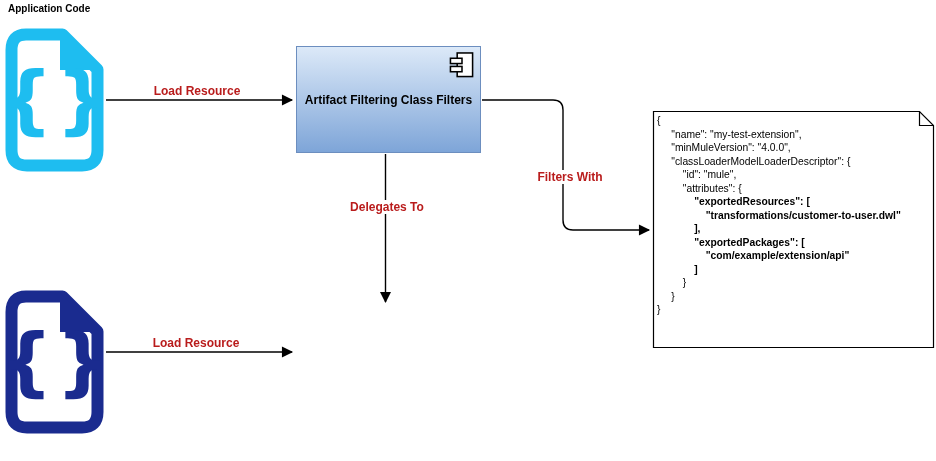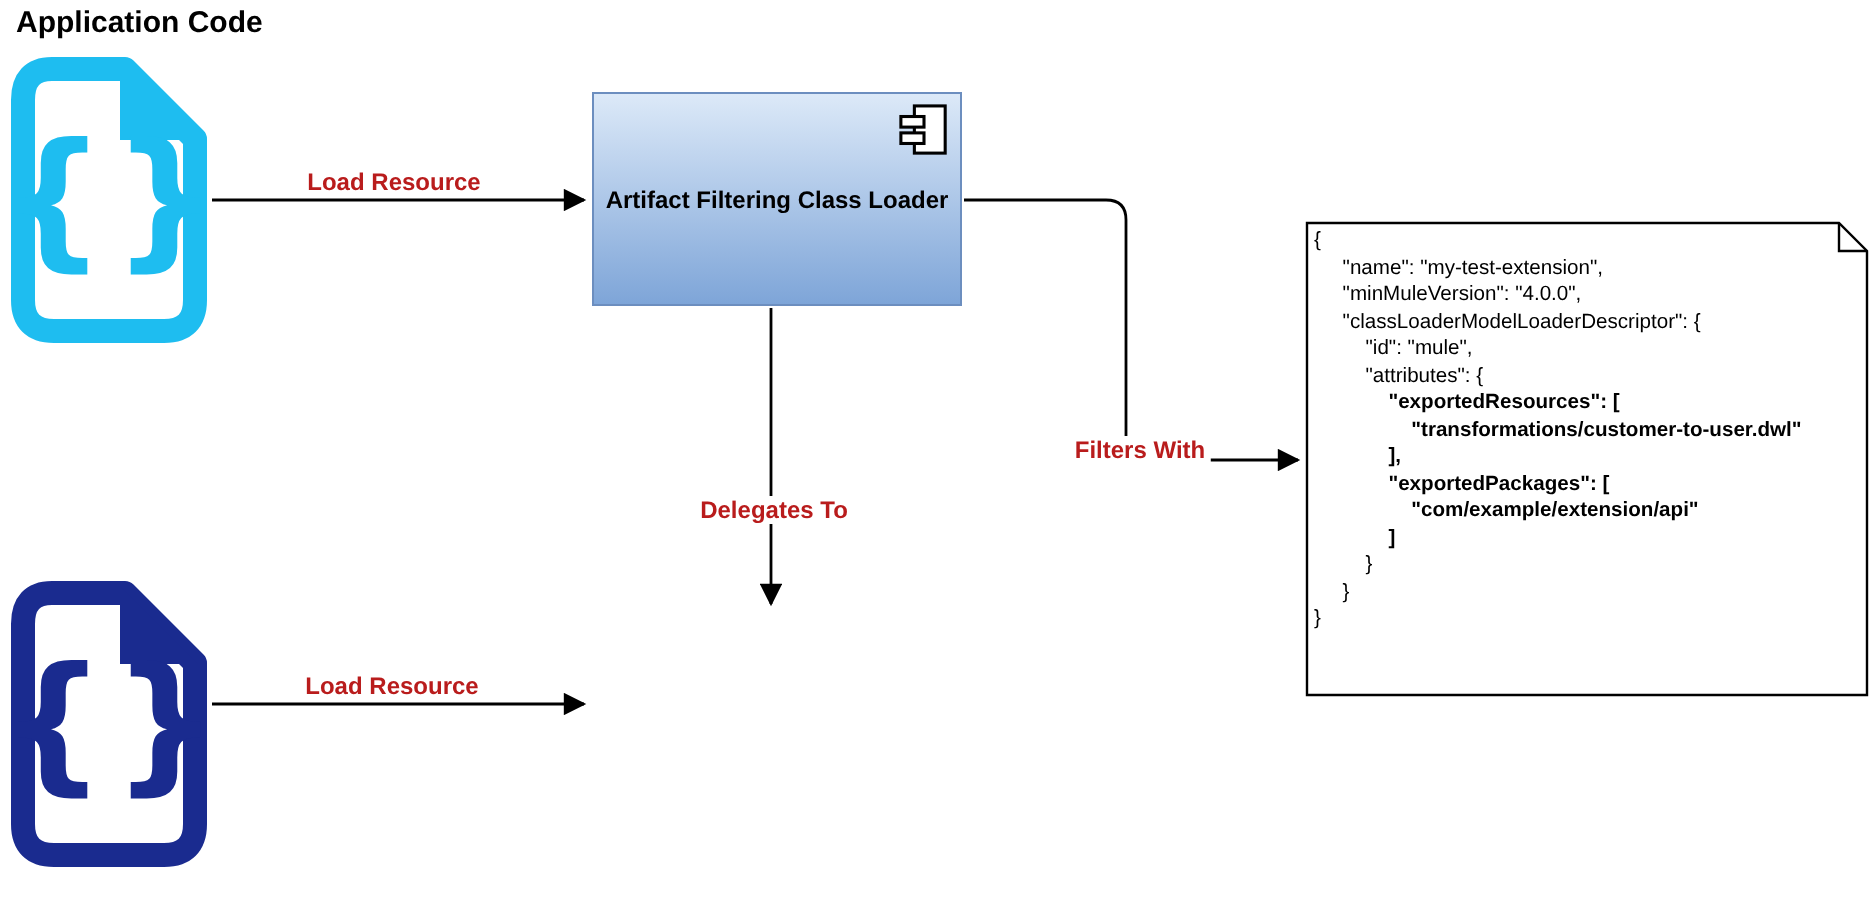--- a/index.html
+++ b/index.html
@@ -4,27 +4,27 @@
 <style>
   html,body{margin:0;padding:0;background:#fff;}
   .canvas{
     position:relative;width:936px;height:461px;background:#ffffff;
     font-family:"Liberation Sans",sans-serif;overflow:hidden;
   }
   
   #connector-layer{position:absolute;left:0;top:0;width:936px;height:461px;pointer-events:none;}
   
   .node-label{
-    position:absolute;font-size:15px;font-weight:bold;color:#000;white-space:nowrap;
+    position:absolute;font-size:10px;font-weight:bold;color:#000;white-space:nowrap;
   }
   .edge-label{
     position:absolute;font-size:12px;font-weight:bold;color:#b91c1c;white-space:nowrap;
     transform:translateX(-50%);line-height:14px;
   }
-  .edge-label.bg{background:#ffffff;padding:0 3px;margin-top:48px;}
+  .edge-label.bg{background:#ffffff;padding:0 3px;}
   
   .component-box{
     position:absolute;border:1px solid;display:flex;align-items:center;justify-content:center;
     text-align:center;font-size:12px;font-weight:bold;color:#000;box-sizing:border-box;
   }
   #box-filtering-loader{
     left:296px;top:46px;width:185px;height:107px;
     background:linear-gradient(to bottom,var(--filtering-box-top),var(--filtering-box-bottom));
     border-color:var(--filtering-box-border);
   }
@@ -84,21 +84,21 @@
   <div class="file-icon" id="icon-extension-code">
     <svg viewBox="0 0 99 144" width="99" height="144" xmlns="http://www.w3.org/2000/svg">
       <path d="M21 6.5 H57.5 L92.5 41.5 V122 Q92.5 137.5 77 137.5 H22 Q6.5 137.5 6.5 122 V22 Q6.5 6.5 21 6.5 Z" fill="#ffffff" stroke="currentColor" stroke-width="12" stroke-linejoin="round"></path>
       <polygon points="55,3 94,42 55,42" fill="currentColor"></polygon>
       <text x="51" y="97" text-anchor="middle" font-size="75" font-weight="bold" letter-spacing="3" fill="currentColor" font-family="DejaVu Sans, sans-serif">{}</text>
     </svg>
   </div>
   <div class="node-label" style="left:5px;top:463px;">Extension Code</div>
 
   <div class="component-box" id="box-filtering-loader">
-    <span>Artifact Filtering Class Loader</span>
+    <span>Artifact Filtering Class Filters</span>
     <svg class="uml-component-icon" viewBox="0 0 27 29" xmlns="http://www.w3.org/2000/svg">
       <rect x="8.5" y="2" width="16" height="24.5" fill="#fff" stroke="#000" stroke-width="1.6"></rect>
       <rect x="1.5" y="7.5" width="12" height="5.5" fill="#fff" stroke="#000" stroke-width="1.6"></rect>
       <rect x="1.5" y="16" width="12" height="5.5" fill="#fff" stroke="#000" stroke-width="1.6"></rect>
     </svg>
   </div>
 
 
   <div class="edge-label" style="left:197px;top:84px;">Load Resource</div>
   <div class="edge-label bg" style="left:387px;top:200px;text-align:right;">Delegates To</div>

